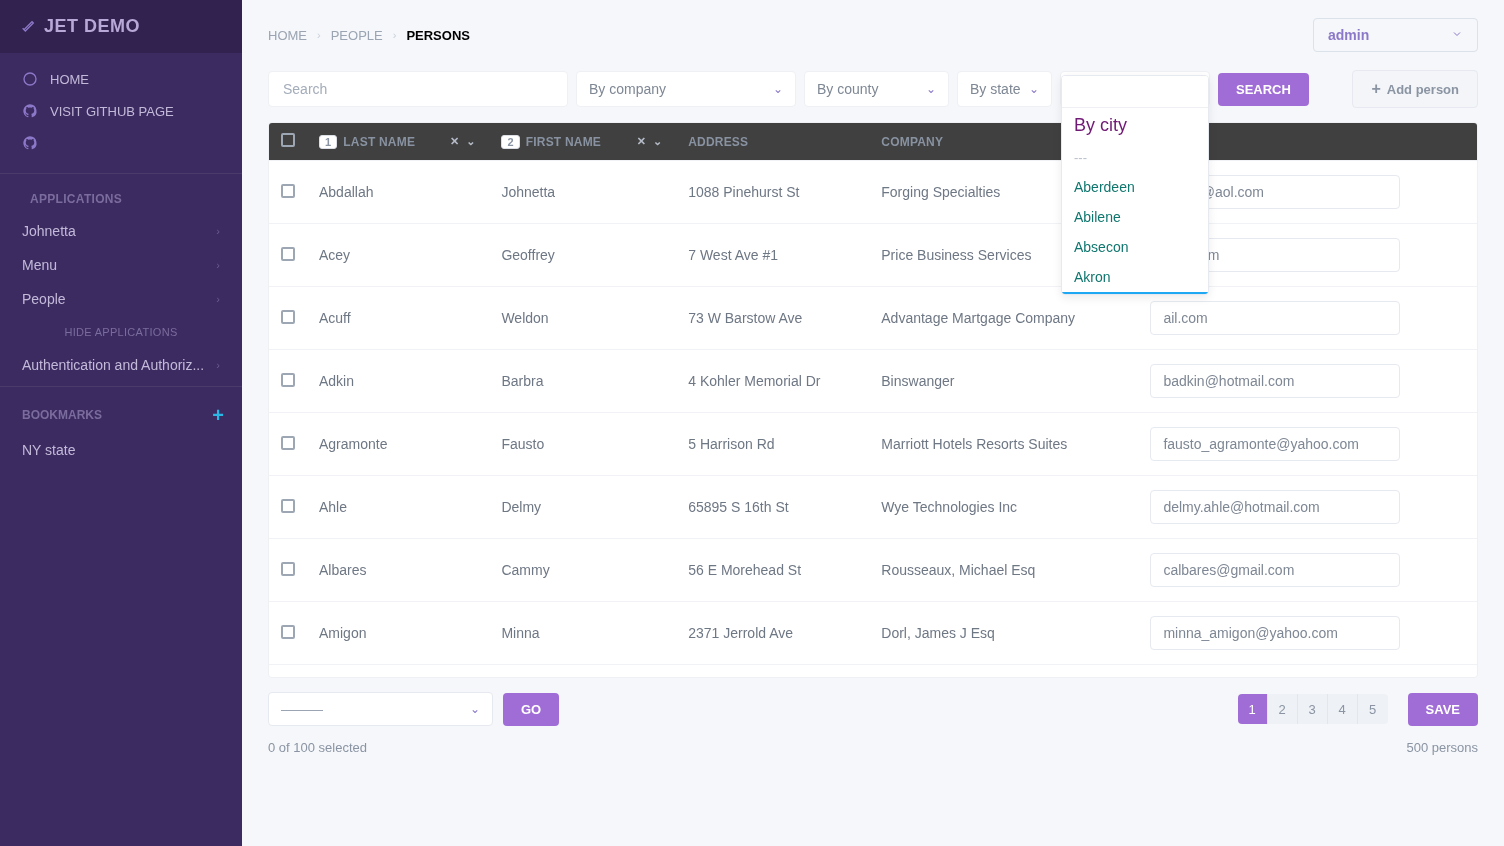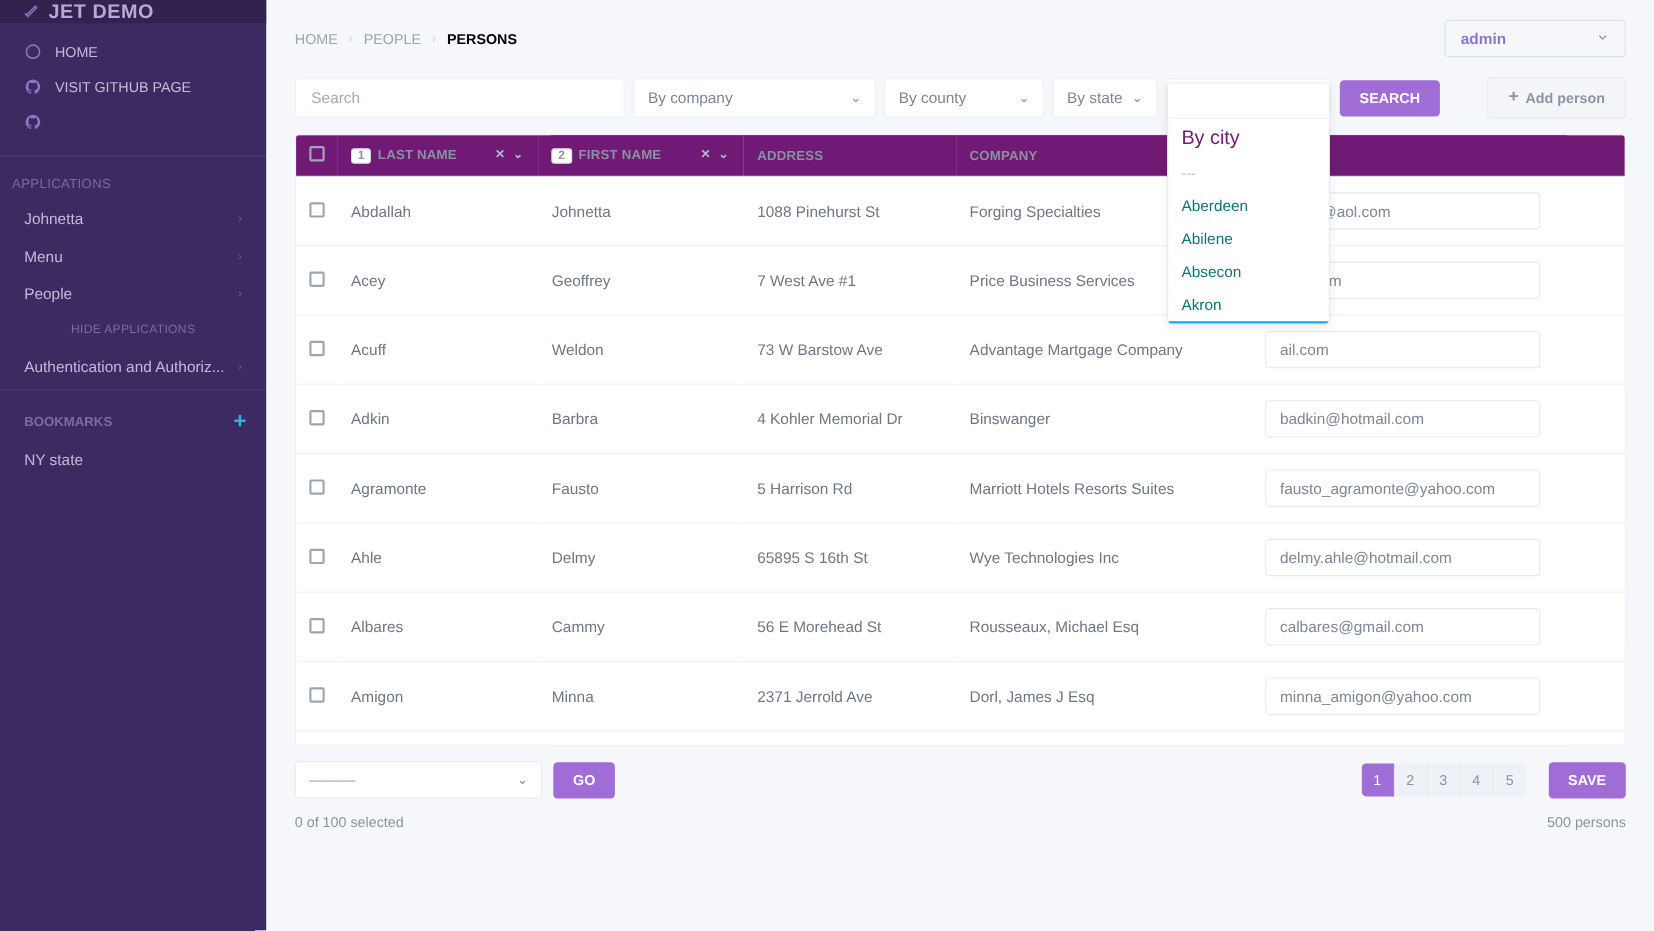--- a/index.html
+++ b/index.html
@@ -1,26 +1,26 @@
 <!DOCTYPE html>
 <html><head>
 <meta charset="utf-8">
 <style>
 * { box-sizing: border-box; margin: 0; padding: 0; }
 body { font-family: -apple-system, BlinkMacSystemFont, "Segoe UI", Helvetica, Arial, sans-serif; font-size: 14px; color: #555; background: #f5f7fa; }
 .app { display: flex; min-height: 846px; }
 
 
 .sidebar { width: 242px; background: #3c2b61; color: #c3b9d9; display: flex; flex-direction: column; }
-.sidebar-header { background: #32224f; padding: 0 20px; display: flex; align-items: center; gap: 8px; }
+.sidebar-header { background: #32224f; padding: 16px 20px; display: flex; align-items: center; gap: 8px; }
 .sidebar-header .logo-text { color: #b8a8d8; font-weight: 600; font-size: 18px; letter-spacing: 0.5px; }
 .sidebar-section { padding: 10px 0; }
 .sidebar-link { display: flex; align-items: center; gap: 12px; padding: 8px 22px; color: #c3b9d9; font-size: 13px; text-decoration: none; cursor: pointer; }
 .sidebar-divider { border-top: 1px solid rgba(255,255,255,0.08); margin: 4px 0; }
-.sidebar-heading { padding: 14px 11px 8px; font-size: 12px; color: #7a6c9c; font-weight: 400; letter-spacing: 0.3px; }
+.sidebar-heading { padding: 14px 30px 8px; font-size: 12px; color: #7a6c9c; font-weight: 700; letter-spacing: 0.3px; }
 .sidebar-app-item { display: flex; align-items: center; justify-content: space-between; padding: 9px 22px; color: #c3b9d9; font-size: 14px; cursor: pointer; }
 .sidebar-app-item .chev { color: #6a5b8e; font-size: 11px; }
 .sidebar-hide { text-align: center; padding: 10px 22px; font-size: 11px; color: #7a6c9c; letter-spacing: 0.3px; cursor: pointer; }
 .bookmark-heading { display: flex; align-items: center; justify-content: space-between; padding: 14px 18px 8px 22px;}
 .bookmark-heading .lbl { font-size: 12px; color: #7a6c9c; font-weight: 600; }
 .bookmark-add { color: #2bb6e3; font-size: 20px; font-weight: 700; cursor: pointer; line-height: 1; }
 .sidebar-footer { margin-top: auto; background: #2c1c46; padding: 10px; text-align: center; font-size: 12px; color: #8f7fb4; }
 .icon { width: 16px; height: 16px; display: inline-flex; align-items: center; justify-content: center; flex-shrink: 0; }
 .icon svg { width: 100%; height: 100%; }
 
@@ -49,21 +49,21 @@
 .dropdown-panel { position: absolute; top: 100%; left: 0; right: 0; margin-top: 4px; background: #fff; border: 1px solid #e6e9ef; border-radius: 4px; box-shadow: 0 3px 10px rgba(0,0,0,0.08); z-index: 50; max-height: 220px; overflow: hidden; }
 .dropdown-search { width: 100%; border: none; border-bottom: 1px solid #eef0f4; padding: 8px 10px; font-size: 13px; outline: none; }
 .dropdown-option { padding: 7px 12px; font-size: 14px; color: #0f766e; cursor: pointer; }
 .dropdown-option.header { color: #701a75; font-size: 18px; cursor: default; }
 .dropdown-option.dashed { color: #b9c0cb; font-size: 13px; }
 .dropdown-option.highlight { background: #1ea8f3; color: #fff; }
 
 
 .table-wrap { margin: 0 26px; background: #fff; border: 1px solid #eef0f4; border-radius: 4px; overflow: auto; height: 556px; }
 .table { width: 100%; border-collapse: collapse; }
-.table thead th { background: #701a75; color: #8892a1; font-size: 12px; font-weight: 600; text-align: left; padding: 10px 12px; letter-spacing: 0.2px; }
+.table thead th { background: #404040; color: #8892a1; font-size: 12px; font-weight: 600; text-align: left; padding: 10px 12px; letter-spacing: 0.2px; }
 .table thead th .num-badge { display: inline-block; background: #fff; border: 1px solid #dcdfe6; border-radius: 3px; padding: 0 5px; margin-right: 6px; font-size: 11px; color: #8a94a3; }
 .table thead th .sort-ctrls { float: right; color: #b5bcc8; font-size: 11px; letter-spacing: 2px; }
 .table tbody td { padding: 14px 12px; border-top: 1px solid #f0f2f6; color: #6e7784; font-size: 14px; vertical-align: middle; }
 .link-cell { color: #4a95dd; cursor: pointer; }
 .checkbox-cell { width: 38px; text-align: center; }
 .checkbox { width: 14px; height: 14px; border: 2px solid #9da7b4; border-radius: 2px; display: inline-block; cursor: pointer; }
 .email-input { border: 1px solid #e6e9ef; border-radius: 4px; padding: 8px 12px; font-size: 14px; color: #7e8794; width: 250px; outline: none; }
 
 
 .footer-bar { display: flex; align-items: center; padding: 14px 26px; gap: 10px; }

